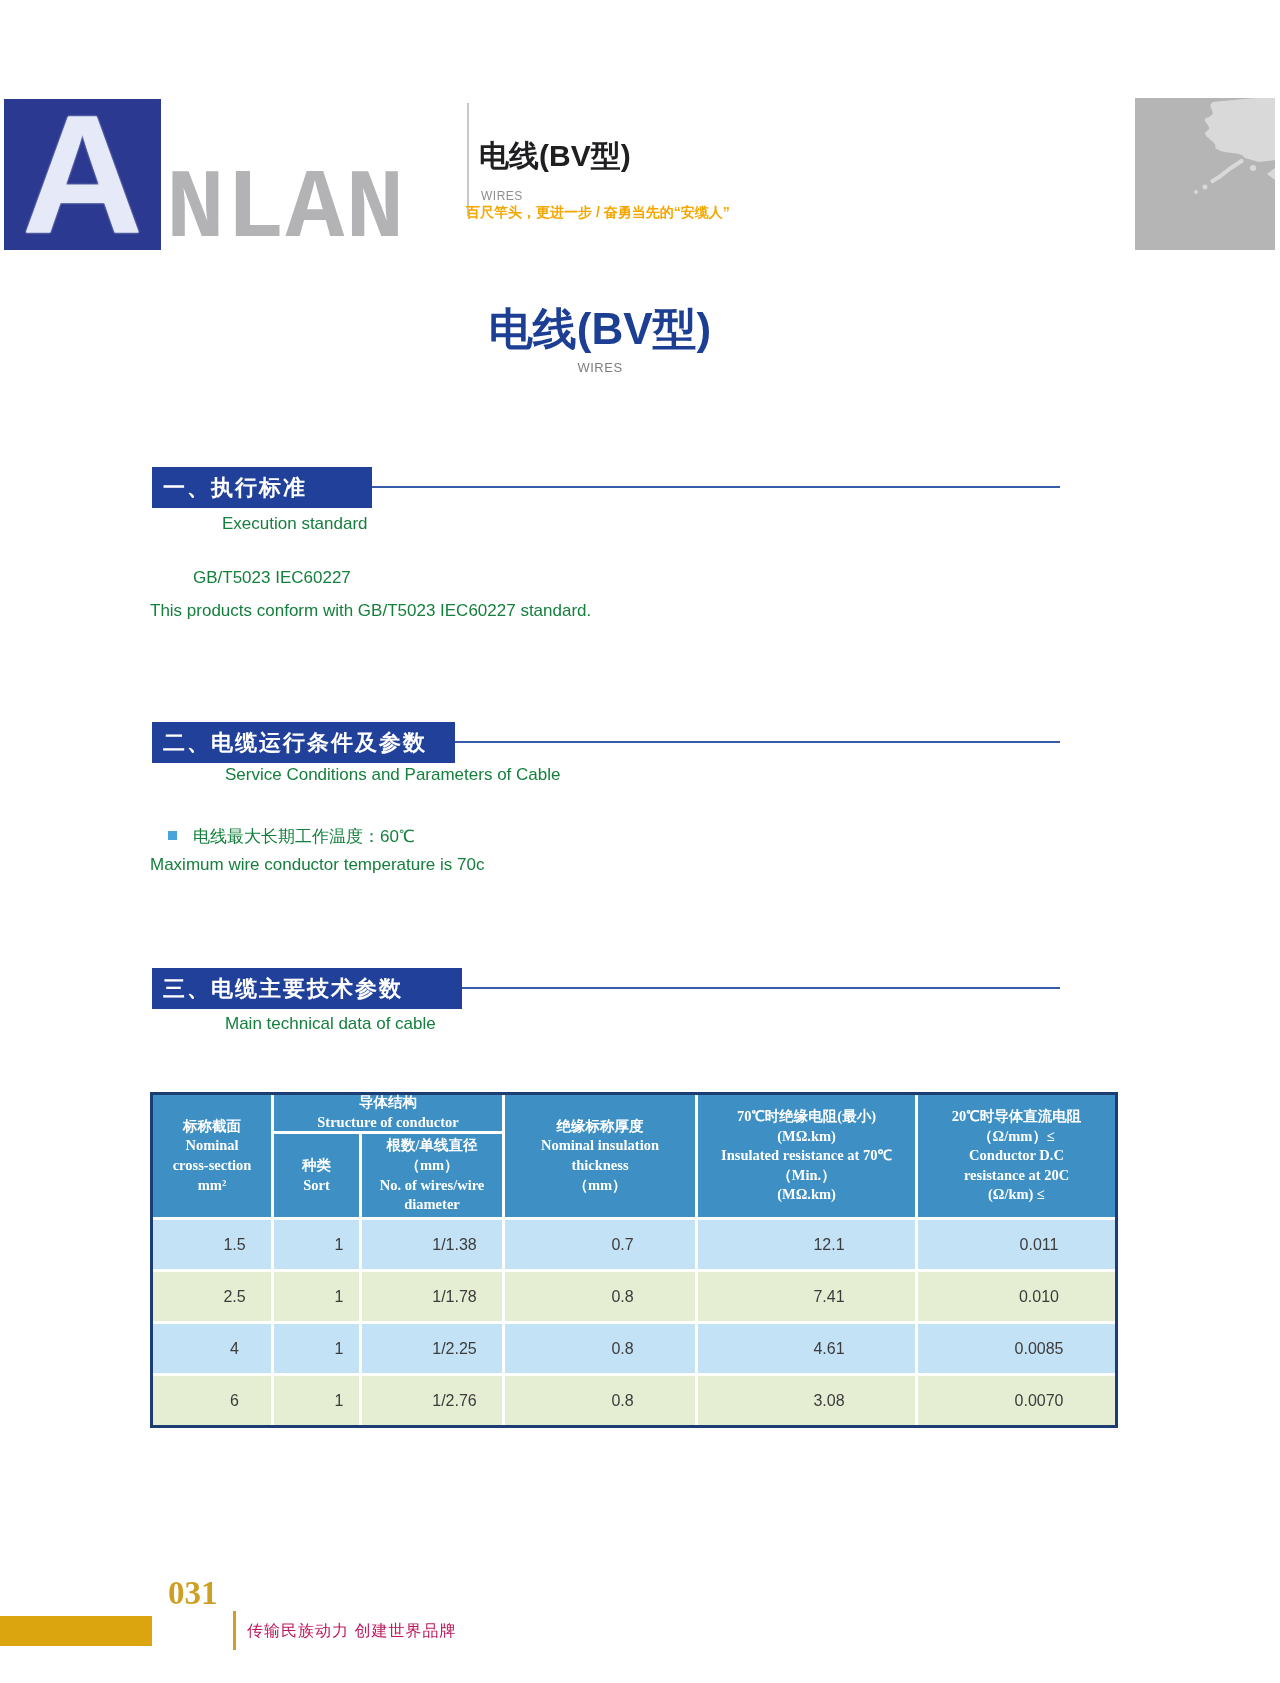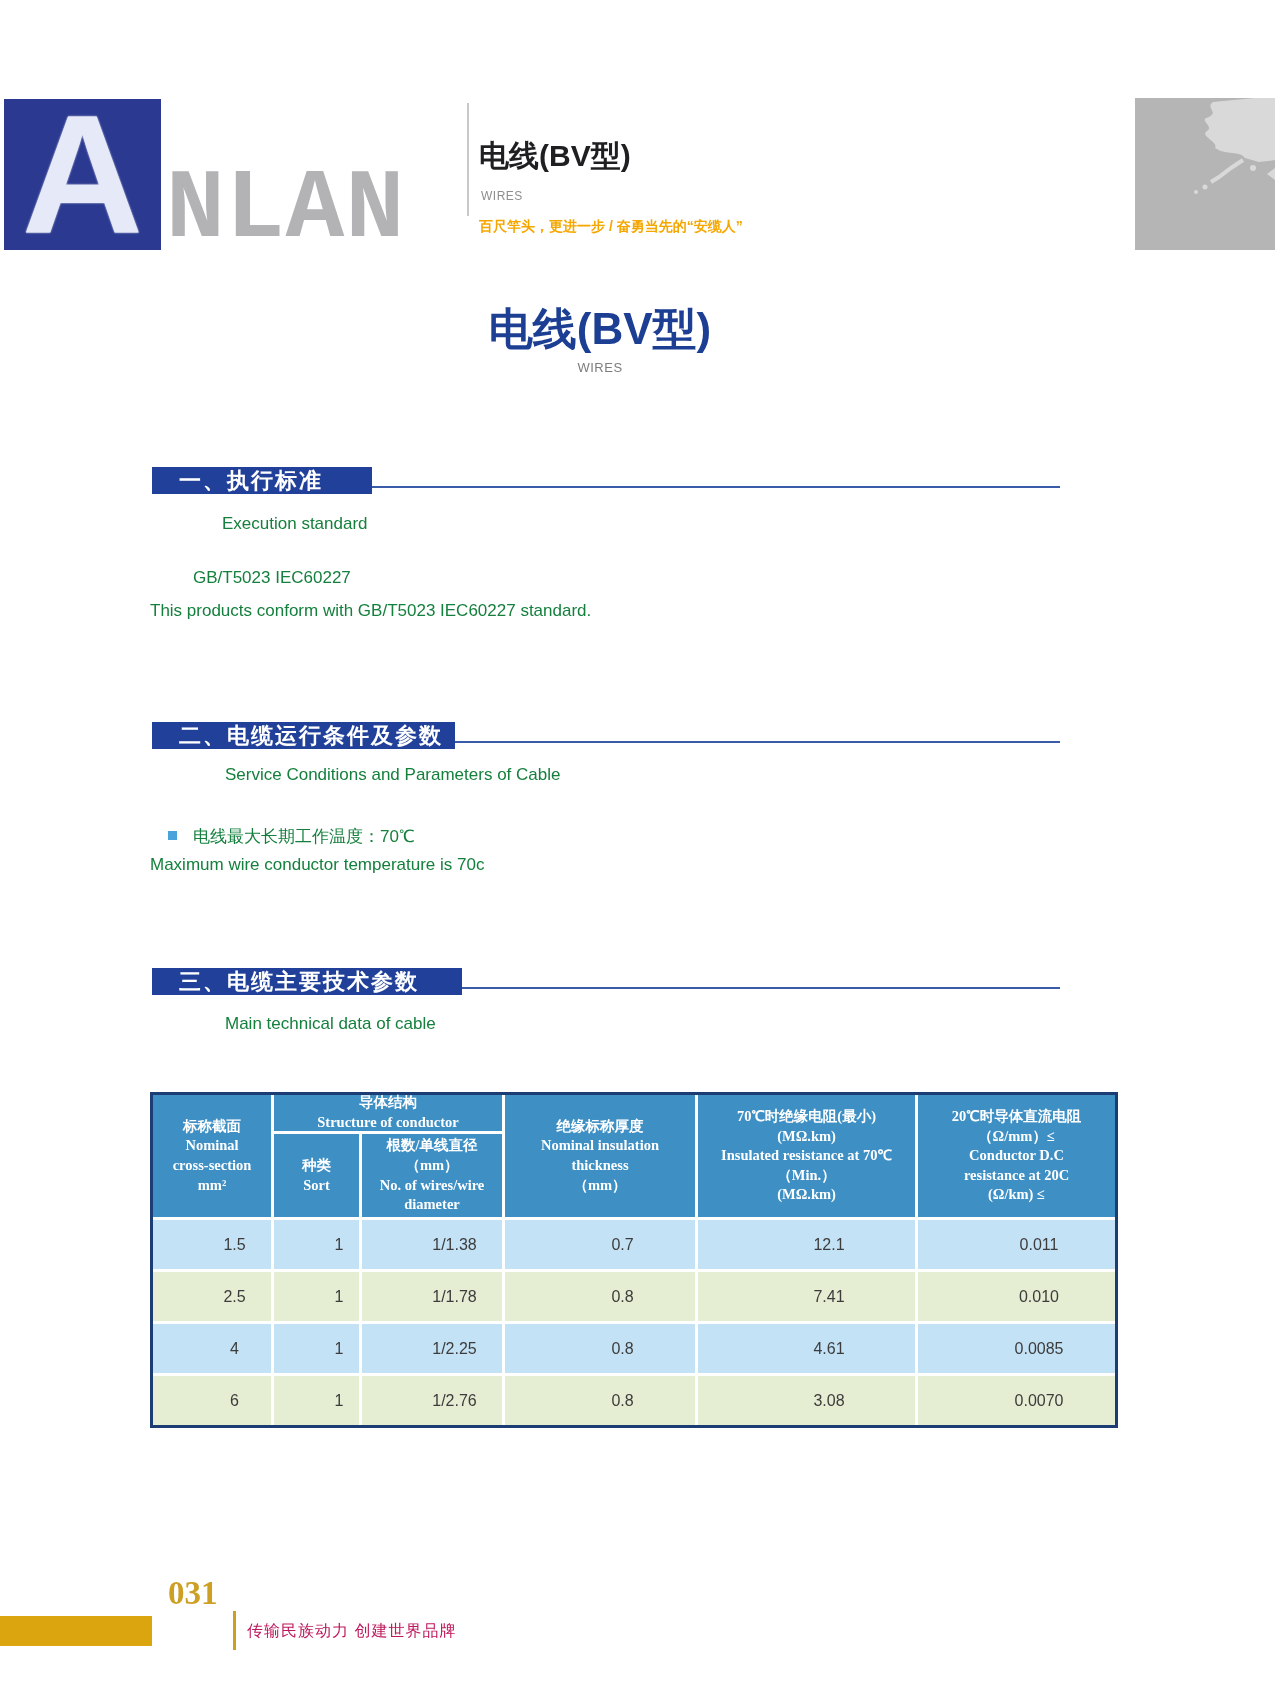--- a/index.html
+++ b/index.html
@@ -13,32 +13,32 @@
   
   .logo-box { left:4px; top:99px; width:157px; height:151px; background:#2B3990;
     display:flex; align-items:center; justify-content:center; overflow:hidden; }
   .logo-a { font-size:168px; font-weight:900; line-height:140px; color:#e6e9f7;
     text-shadow:0 0 2px #ffffff; font-family:"Liberation Sans",sans-serif; }
   .logo-rest { left:166px; top:136px; font-size:98px; font-weight:900; color:#b3b3b6;
     letter-spacing:1px; line-height:100px; font-family:Liberation Mono, monospace;margin-top:24px; }
   .hdr-divider { left:467px; top:103px; width:2px; height:113px; background:#c8c8c8; }
   .hdr-product { left:479px; top:136px; font-size:30px; font-weight:900; color:#1f1f22; }
   .hdr-wires { left:481px; top:189px; font-size:12px; color:#8e8e8e; letter-spacing:0.5px; }
-  .hdr-tagline { left:479px; top:204px; font-size:14px; font-weight:bold; color:#F5A700;margin-top:14px; }
+  .hdr-tagline { left:466px; top:204px; font-size:14px; font-weight:bold; color:#F5A700; }
   .map-box { left:1135px; top:98px; width:140px; height:152px; background:#b5b5b5; overflow:hidden; }
 
   
   .main-title { left:440px; top:300px; width:320px; text-align:center;
     font-size:44px; font-weight:900; color:#1C3F94; }
   .main-sub { left:440px; top:360px; width:320px; text-align:center;
     font-size:13px; color:#7d7d7d; letter-spacing:0.5px; }
 
   
-  .sec-box { background:#21409A; color:#ffffff; height:27px; display:flex;
-    align-items:center; padding-left:27px; font-size:22px; font-weight:bold;
+  .sec-box { background:#21409A; color:#ffffff; height:41px; display:flex;
+    align-items:center; padding-left:11px; font-size:22px; font-weight:bold;
     letter-spacing:2px;text-align:right; }
   .sec-line { height:2px; background:#3A5CA8; }
   .body-text { font-size:17px; color:#15803d; }
   .bullet-sq { width:9px; height:9px; background:#4AA3DB; }
 
   
   .spec-table { left:150px; top:1092px; width:968px; border:3px solid #1C3C74;
     background:#ffffff; display:grid;
     grid-template-columns:118px 85px 140px 190px 217px 197px;
     grid-template-rows:36px 83px 49px 49px 49px 49px;
@@ -94,21 +94,21 @@
 <div class="abs sec-box" style="left:152px; top:467px; width:220px;">一、执行标准</div>
 <div class="abs sec-line" style="left:372px; top:486px; width:688px;"></div>
 <div class="abs body-text" style="left:222px; top:514px;">Execution standard</div>
 <div class="abs body-text" style="left:193px; top:568px;">GB/T5023  IEC60227</div>
 <div class="abs body-text" style="left:150px; top:601px;">This products conform with GB/T5023  IEC60227 standard.</div>
 
 <div class="abs sec-box" style="left:152px; top:722px; width:303px;">二、电缆运行条件及参数</div>
 <div class="abs sec-line" style="left:455px; top:741px; width:605px;"></div>
 <div class="abs body-text" style="left:225px; top:765px;">Service Conditions and Parameters of Cable</div>
 <div class="abs bullet-sq" style="left:168px; top:831px;"></div>
-<div class="abs body-text" style="left:193px; top:825px;">电线最大长期工作温度：70℃</div>
+<div class="abs body-text" style="left:193px; top:825px;">电线最大长期工作温度：60℃</div>
 <div class="abs body-text" style="left:150px; top:855px;">Maximum wire conductor temperature is 70c</div>
 
 <div class="abs sec-box" style="left:152px; top:968px; width:310px;">三、电缆主要技术参数</div>
 <div class="abs sec-line" style="left:462px; top:987px; width:598px;"></div>
 <div class="abs body-text" style="left:225px; top:1014px;">Main technical data of cable</div>
 
 <div class="abs spec-table">
   <div class="th th-nominal">标称截面
 Nominal
 cross-section

